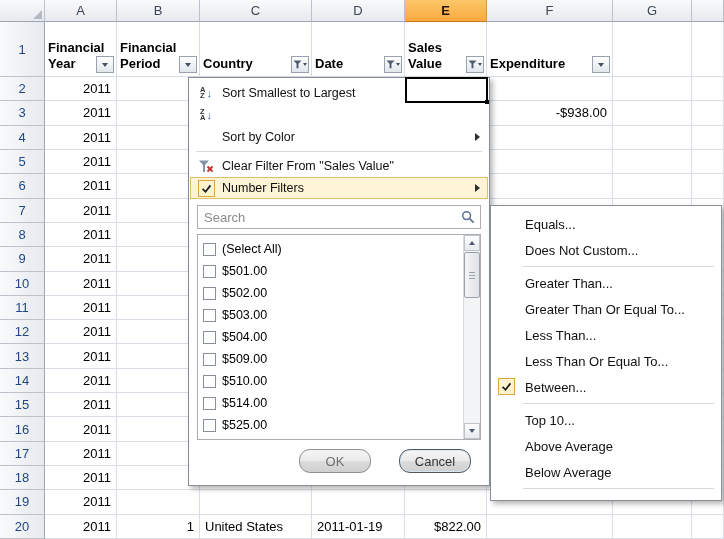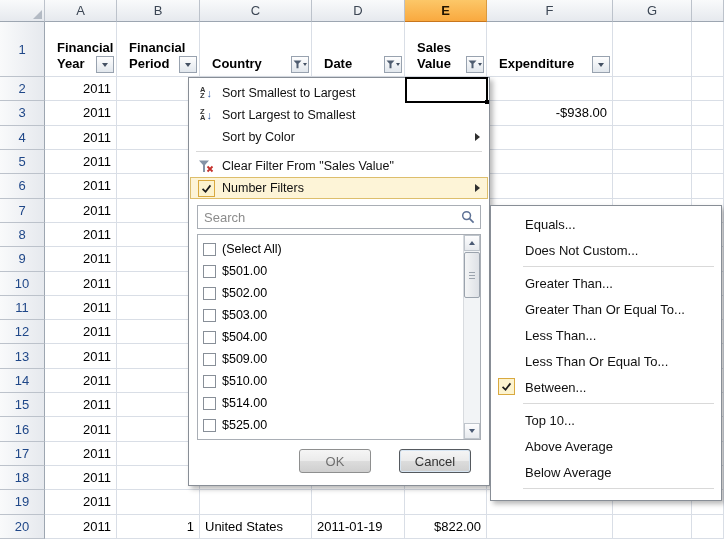--- a/index.html
+++ b/index.html
@@ -38,21 +38,21 @@
   }
   .cell {
     background: #fff;
     border-right: 1px solid var(--grid-line,#D9DEE6);
     border-bottom: 1px solid var(--grid-line,#D9DEE6);
     font-size: 13px; color: #000;
     display: flex; align-items: center; padding: 0 5px; overflow: hidden;
     white-space: nowrap;
   }
   .cell.right { justify-content: flex-end; }
-  .cell.h1 { font-weight: bold; align-items: flex-end; padding: 0 2px 4px 12px; position: relative; }
+  .cell.h1 { font-weight: bold; align-items: flex-end; padding: 0 2px 4px 3px; position: relative; }
   .h1label { white-space: pre-line; line-height: 1.22; font-size: 13px; }
   .fbtn {
     position: absolute; right: 2px; bottom: 3px; width: 18px; height: 17px;
     background: linear-gradient(#FEFEFE, #E2E7ED); border: 1px solid #98A2AF;
     display: flex; align-items: center; justify-content: center; gap: 1px;
   }
   .tri { width: 0; height: 0; border-left: 3.5px solid transparent; border-right: 3.5px solid transparent; border-top: 4.5px solid #445163; }
   .tri.small { border-left-width: 2.5px; border-right-width: 2.5px; border-top-width: 3.5px; }
   
   .e2 {
@@ -116,21 +116,21 @@
   }
   .sthumb::after {
     content: ""; position: absolute; left: 4px; right: 4px; top: 22px; height: 1px;
     background: #9BA3AD; box-shadow: 0 3px 0 #9BA3AD, 0 -3px 0 #9BA3AD;
   }
   
   .btns { display: flex; justify-content: flex-end; gap: 28px; margin: 9px 18px 0 0; }
   .btn {
     width: 72px; height: 24px; font-size: 13px; font-family: inherit; color: #333;
     background: linear-gradient(#F5F5F5, #EBEBEB 48%, #DCDCDC 52%, #CFCFCF);
-    border: 1px solid #8E8F8F; border-radius: 3px;
+    border: 1px solid #8E8F8F; border-radius: 11px;
   }
   .btn.ok { color: #6F6F6F; }
   .btn.cancel { border-color: #55595E; box-shadow: inset 0 0 0 1px #D7E5F2; }
   
   .submenu {
     position: absolute; left: 490px; top: 205px; width: 232px;
     padding: 5px 0 8px; background: #fff; border: 1px solid #888E96;
     box-shadow: 3px 3px 5px rgba(0,0,0,.28); z-index: 35;
   }
   .sm-item { height: 26px; display: flex; align-items: center; padding-left: 34px; position: relative; font-size: 13px; color: #111; white-space: nowrap; }
@@ -389,21 +389,20 @@
           <span class="mlabel">Sort Smallest to Largest</span>
         </div>
         <div class="menu-item">
           <span class="ic">
             <span class="sortletters">
               <span>Z</span>
               <span>A</span>
             </span>
             <span class="sortarrow">↓</span>
           </span>
-          <span class="mlabel">Sort Largest to Smallest</span>
         </div>
         <div class="menu-item">
           <span class="ic"></span>
           <span class="mlabel">Sort by Color</span>
           <span class="mtri"></span>
         </div>
         <div class="sep"></div>
         <div class="menu-item">
           <span class="ic">
             <svg width="16" height="13" viewBox="0 0 16 13">

